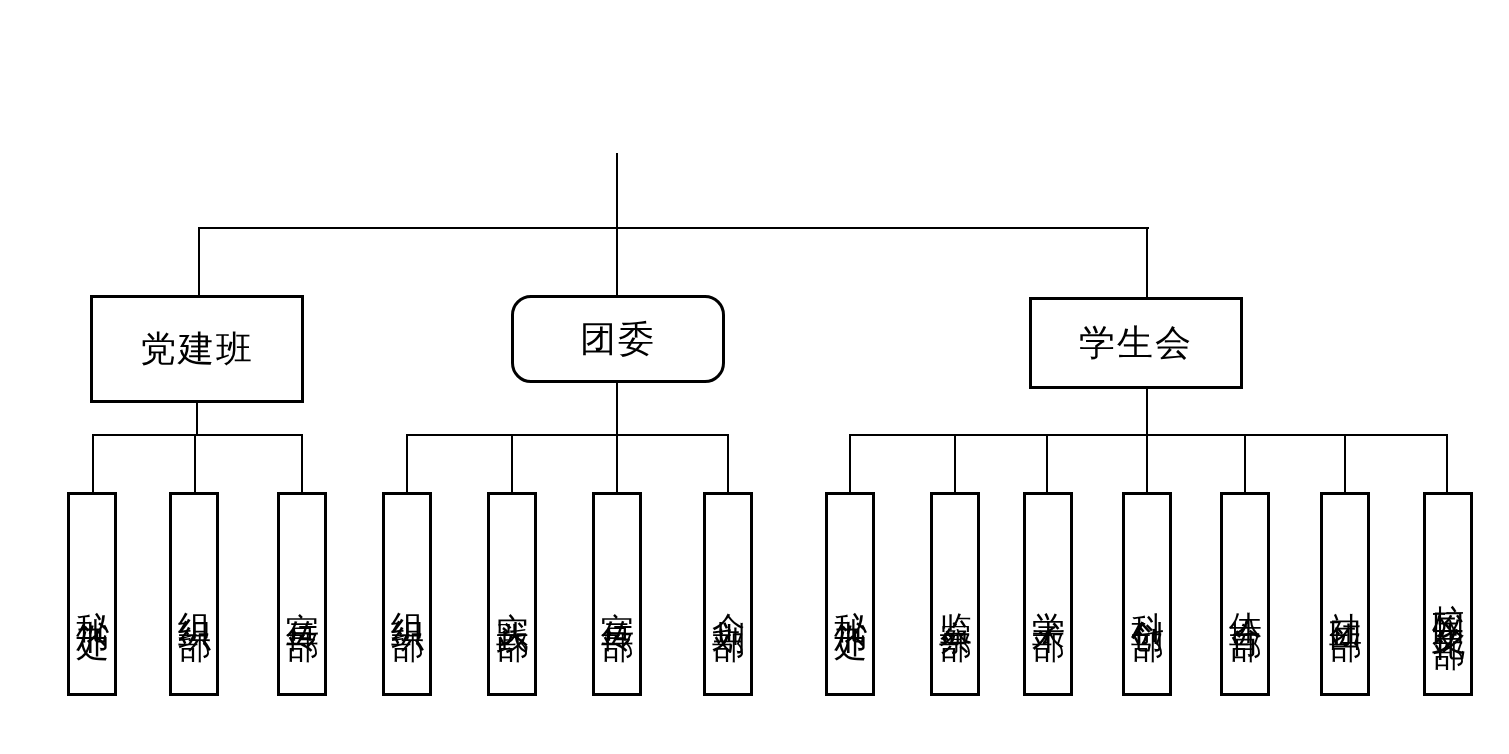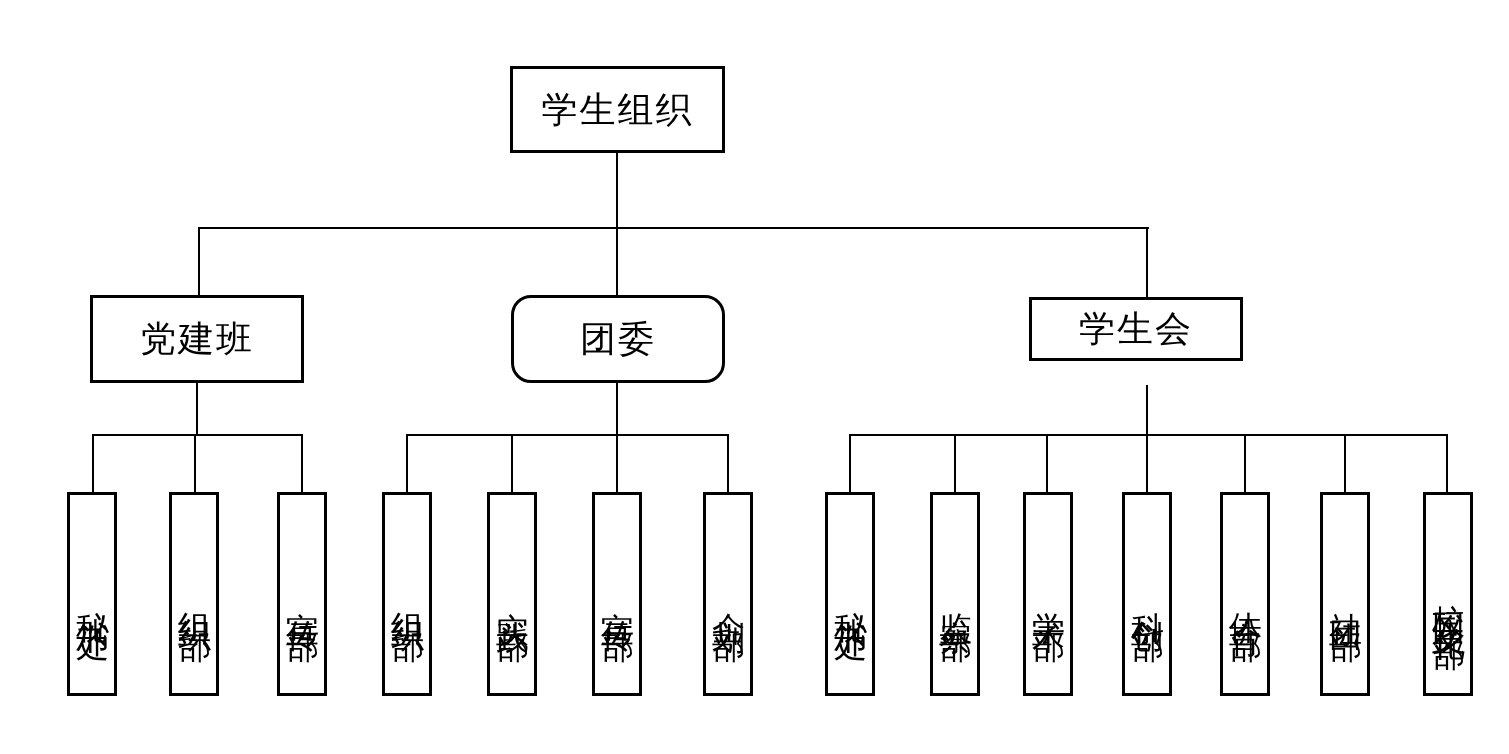--- a/index.html
+++ b/index.html
@@ -72,33 +72,30 @@
   <div class="line" style="left:1146px; top:385px; width:2px; height:51px;"></div>
   <div class="line" style="left:849px; top:434px; width:599px; height:2px;"></div>
   <div class="line" style="left:849px; top:434px; width:2px; height:58px;"></div>
   <div class="line" style="left:954px; top:434px; width:2px; height:58px;"></div>
   <div class="line" style="left:1046px; top:434px; width:2px; height:58px;"></div>
   <div class="line" style="left:1146px; top:434px; width:2px; height:58px;"></div>
   <div class="line" style="left:1244px; top:434px; width:2px; height:58px;"></div>
   <div class="line" style="left:1344px; top:434px; width:2px; height:58px;"></div>
   <div class="line" style="left:1446px; top:434px; width:2px; height:58px;"></div>
 
-  <div class="box" style="left:510px; top:66px; width:215px; height:87px;">
-    <span class="node-label">学生组织</span>
-  </div>
 
-  <div class="box" style="left:90px; top:295px; width:214px; height:88px;">
+  <div class="box" style="left:90px; top:295px; width:214px; height:108px;">
     <span class="node-label">党建班</span>
   </div>
 
   <div class="box" style="left:511px; top:295px; width:214px; height:88px;border-radius:20px;">
     <span class="node-label">团委</span>
   </div>
 
-  <div class="box" style="left:1029px; top:297px; width:214px; height:64px;">
+  <div class="box" style="left:1029px; top:297px; width:214px; height:92px;">
     <span class="node-label">学生会</span>
   </div>
 
   <div class="box leaf" style="left:67px; top:492px; width:50px; height:204px;">
     <span class="vtext">秘书处</span>
   </div>
   <div class="box leaf" style="left:169px; top:492px; width:50px; height:204px;">
     <span class="vtext">组织部</span>
   </div>
   <div class="box leaf" style="left:277px; top:492px; width:50px; height:204px;">

